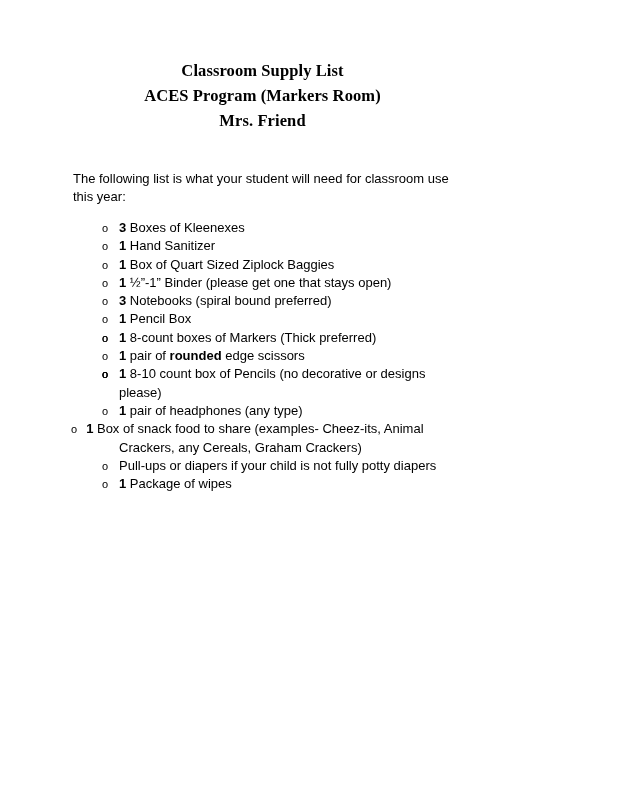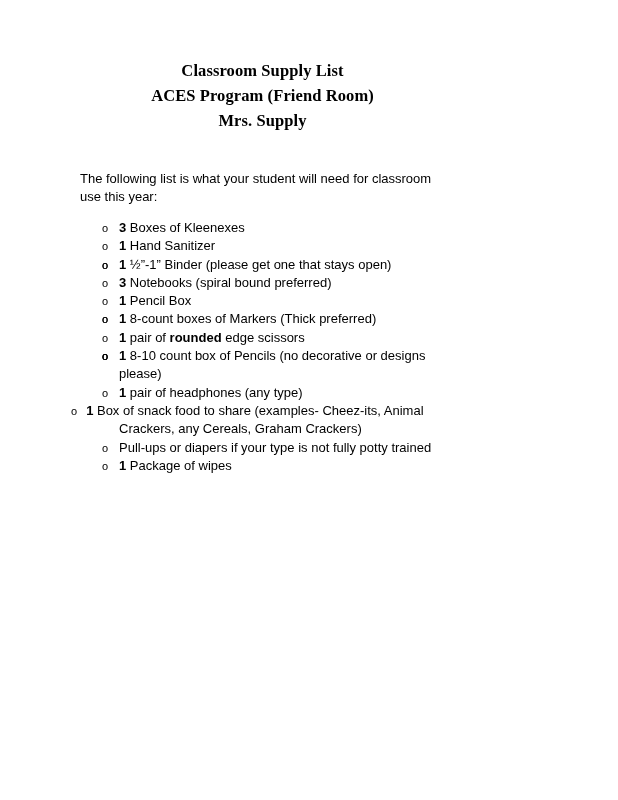--- a/index.html
+++ b/index.html
@@ -30,21 +30,21 @@
     letter-spacing: 0.1px;
   }
   .title-line {
     display: block;
   }
   .intro {
     font-family: "Liberation Sans", sans-serif;
     font-size: 13px;
     line-height: 18px;
     margin-top: 37px;
-    margin-left: 10px;
+    margin-left: 3px;
   }
   ul.supply-list {
     list-style: none;
     margin: 10px 0 0 0;
     padding: 0;
   }
   ul.supply-list li {
     font-family: "Liberation Sans", sans-serif;
     font-size: 13px;
     line-height: 18.3px;
@@ -78,38 +78,38 @@
   }
   .b { font-weight: bold; }
 </style>
 </head>
 <body>
 
 <div class="page">
 
   <div class="doc-title">
     <span class="title-line">Classroom Supply List</span>
-    <span class="title-line">ACES Program (Friend Room)</span>
-    <span class="title-line">Mrs. Supply</span>
+    <span class="title-line">ACES Program (Markers Room)</span>
+    <span class="title-line">Mrs. Friend</span>
   </div>
 
   <p class="intro">The following list is what your student will need for classroom use this year:</p>
 
   <ul class="supply-list" id="supply-list">
       <li><span class="bullet">o</span><span class="txt"><span class="b">3</span> Boxes of Kleenexes</span></li>
       <li><span class="bullet">o</span><span class="txt"><span class="b">1</span> Hand Sanitizer</span></li>
-      <li><span class="bullet">o</span></li>
+      <li><span class="bullet">o</span><span class="txt"><span class="b">1</span> Box of Quart Sized Ziplock Baggies</span></li>
       <li><span class="bullet">o</span><span class="txt"><span class="b">1</span> ½”-1” Binder (please get one that stays open)</span></li>
       <li><span class="bullet">o</span><span class="txt"><span class="b">3</span> Notebooks (spiral bound preferred)</span></li>
       <li><span class="bullet">o</span><span class="txt"><span class="b">1</span> Pencil Box</span></li>
       <li><span class="bullet">o</span></li>
       <li><span class="bullet">o</span><span class="txt"><span class="b">1</span> 8-count boxes of Markers (Thick preferred)</span></li>
       <li><span class="bullet">o</span><span class="txt"><span class="b">1</span> pair of <span class="b">rounded</span> edge scissors</span></li>
       <li><span class="bullet">o</span></li>
       <li><span class="bullet">o</span></li>
       <li><span class="bullet">o</span><span class="txt"><span class="b">1</span> 8-10 count box of Pencils (no decorative or designs please)</span></li>
       <li><span class="bullet">o</span><span class="txt"><span class="b">1</span> pair of headphones (any type)</span></li>
       <li class="wrap"><span class="bullet">o</span><span class="txt"><span class="b">1</span> Box of snack food to share (examples- Cheez-its, Animal Crackers, any Cereals, Graham Crackers)</span></li>
-      <li><span class="bullet">o</span><span class="txt"> Pull-ups or diapers if your type is not fully potty trained</span></li>
+      <li><span class="bullet">o</span><span class="txt"> Pull-ups or diapers if your child is not fully potty diapers</span></li>
       <li><span class="bullet">o</span><span class="txt"><span class="b">1</span> Package of wipes</span></li>
     </ul>
 
 </div>
 
 </body></html>

